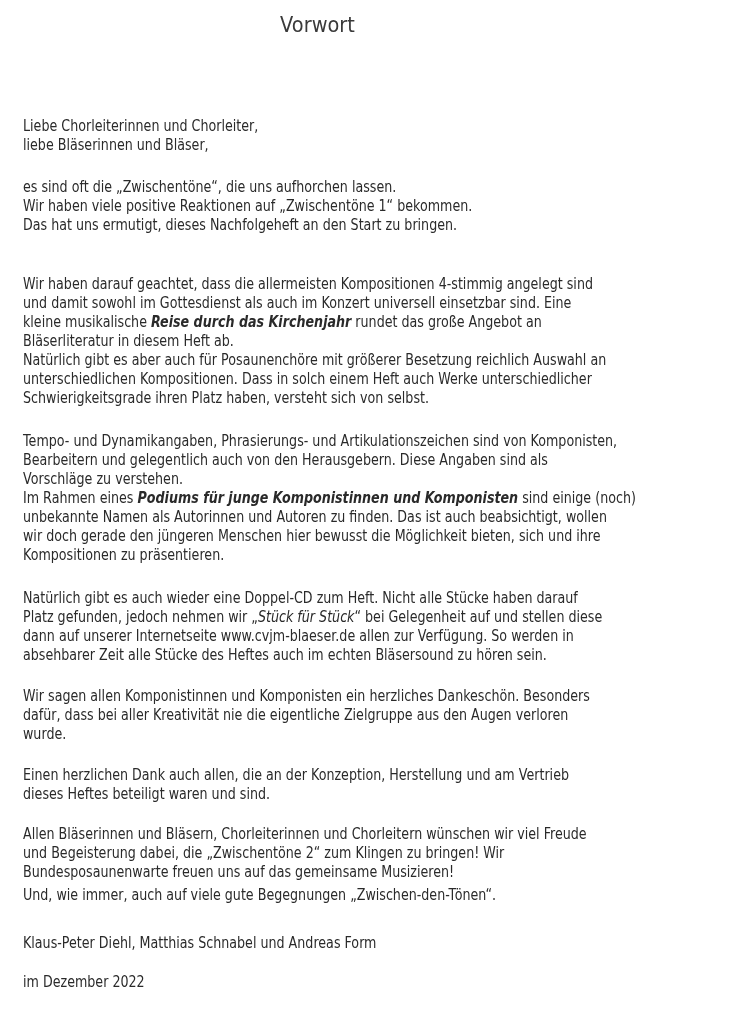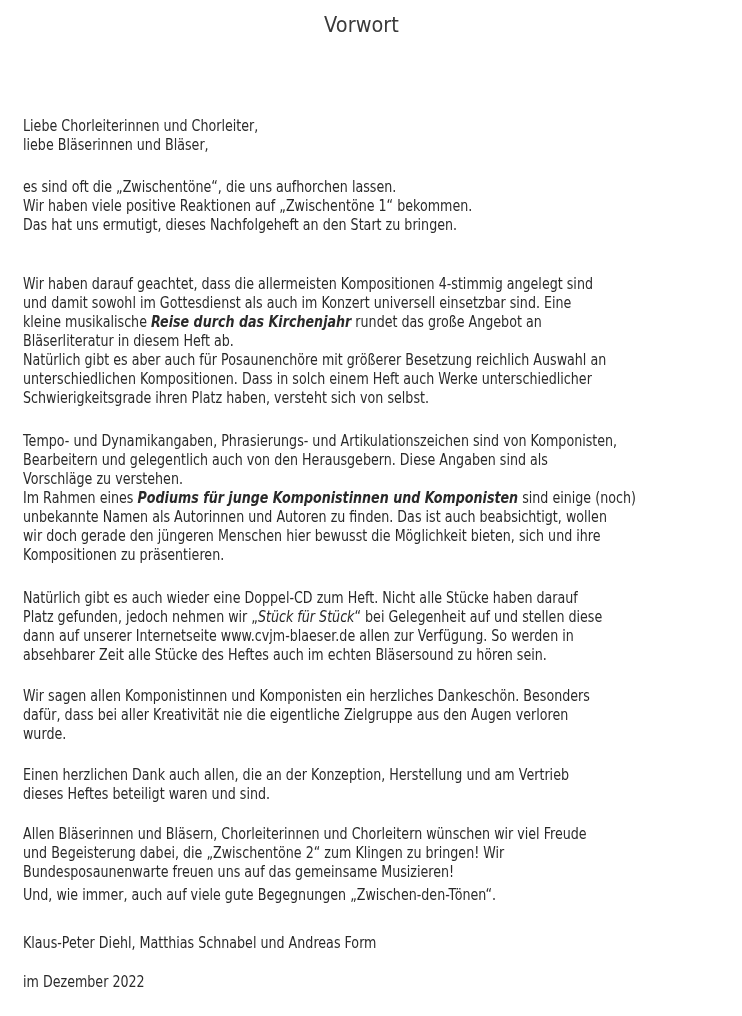--- a/index.html
+++ b/index.html
@@ -1,19 +1,19 @@
 <!DOCTYPE html>
 <html><head>
 <meta charset="utf-8">
 <style>
   html, body { margin: 0; padding: 0; background: #ffffff; }
   body { width: 742px; height: 1016px; position: relative; overflow: hidden;
          font-family: "DejaVu Sans", sans-serif; color: #2a2a2a; }
   .title { position: absolute; top: 12px; left: 0; width: 634px; text-align: center;
-           font-size: 22px; color: #3a3a3a; letter-spacing: 0; padding-left: 44px; }
+           font-size: 22px; color: #3a3a3a; letter-spacing: 0; }
   .title span { display: inline-block; transform: scaleX(0.88); }
   .line { position: absolute; left: 23px; white-space: nowrap; font-size: 15.2px;
           line-height: 19px; transform-origin: left top; transform: scaleX(0.835); }
   .bi { font-weight: bold; font-style: italic; }
   .i { font-style: italic; }
 </style>
 </head>
 <body>
 
 <div>

